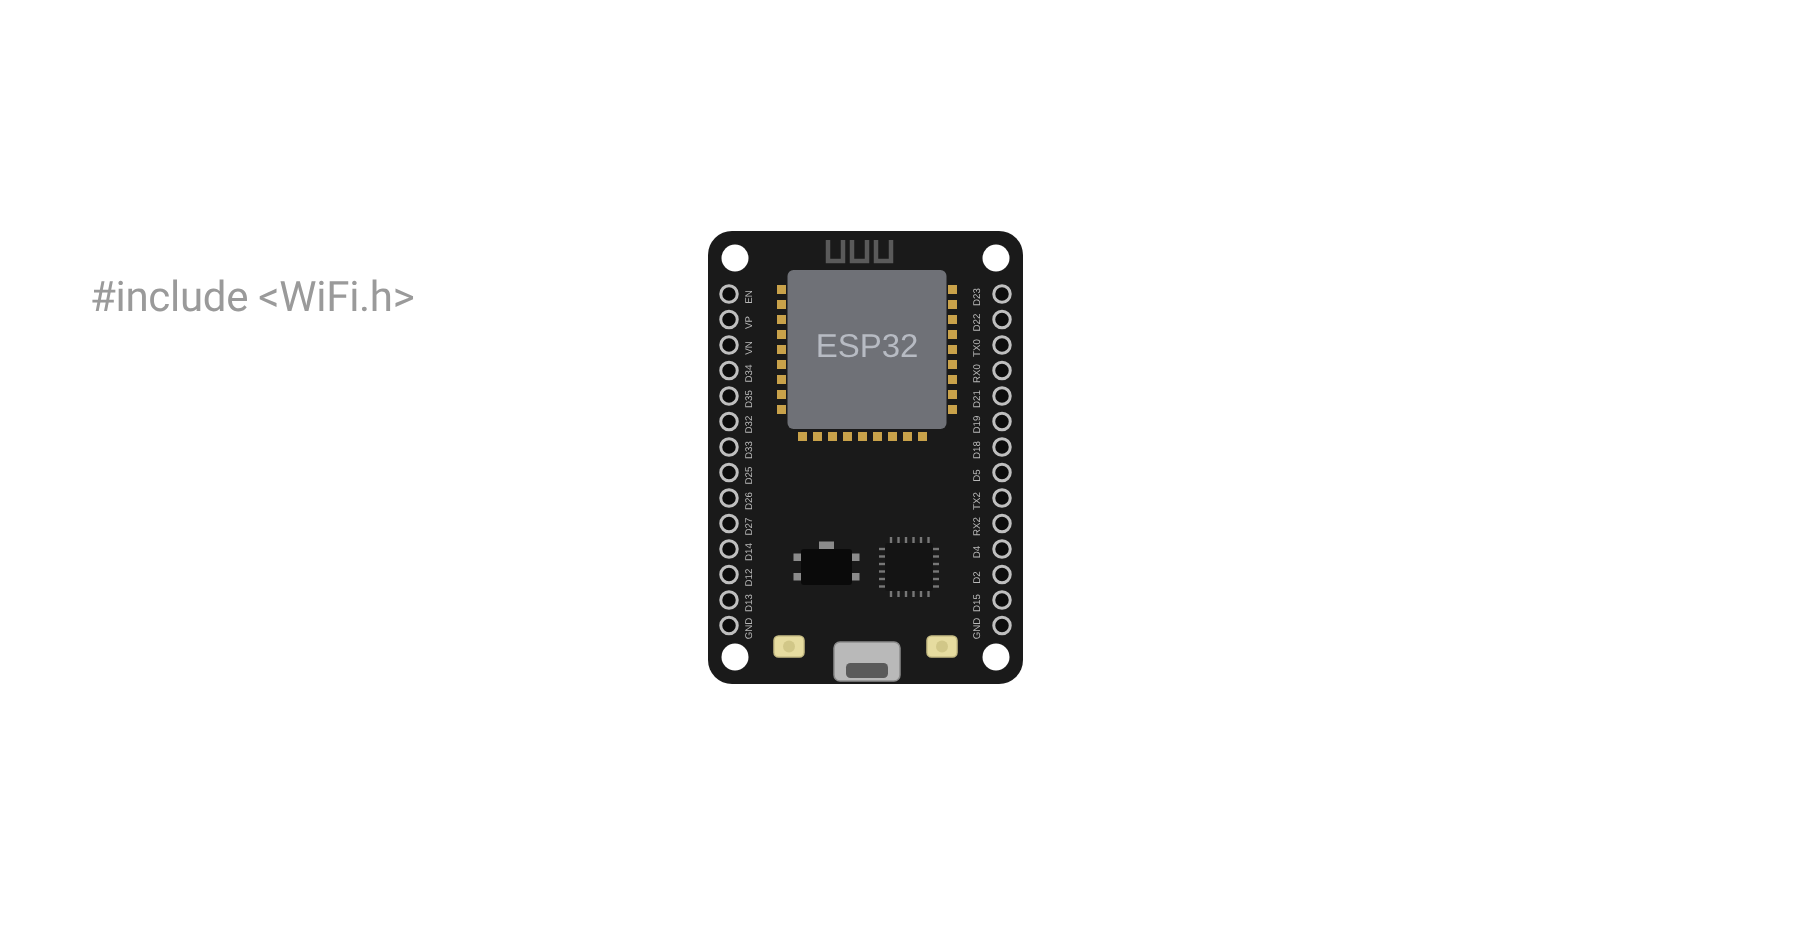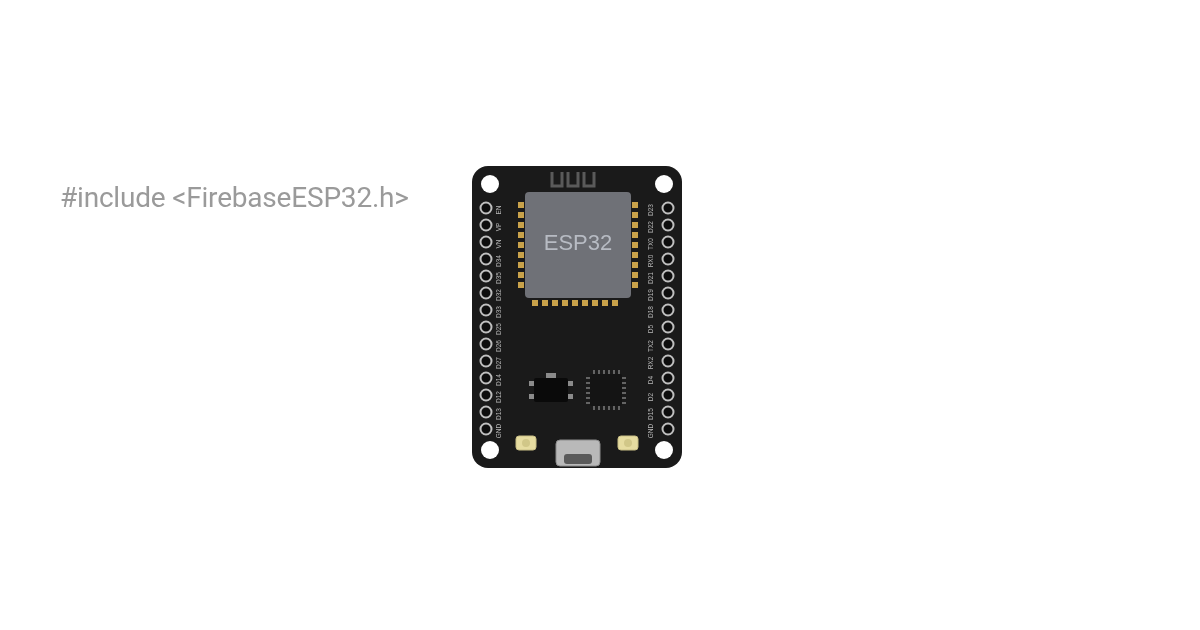--- a/index.html
+++ b/index.html
@@ -20,34 +20,34 @@
     line-height: 48px;
     font-weight: 400;
     color: #9a9a9a;
     white-space: pre;
     letter-spacing: -0.2px;
   }
   .code-line { display: block; }
   .board-layer {
     position: absolute;
     left: 468px;
-    top: 162px;
+    top: 150px;
     width: 218px;
     height: 310px;
     z-index: 10;
   }
   .board-layer svg {
     display: block;
   }
 </style>
 </head>
 <body>
 
 <div class="code-layer">
-  <span class="code-line">#include &lt;FirebaseESP32.h&gt;</span>
+  <span class="code-line">#include &lt;WiFi.h&gt;</span>
   <span class="code-line"></span>
   
   
   <span class="code-line"></span>
   
   
   
   <span class="code-line"></span>
   
 </div>

